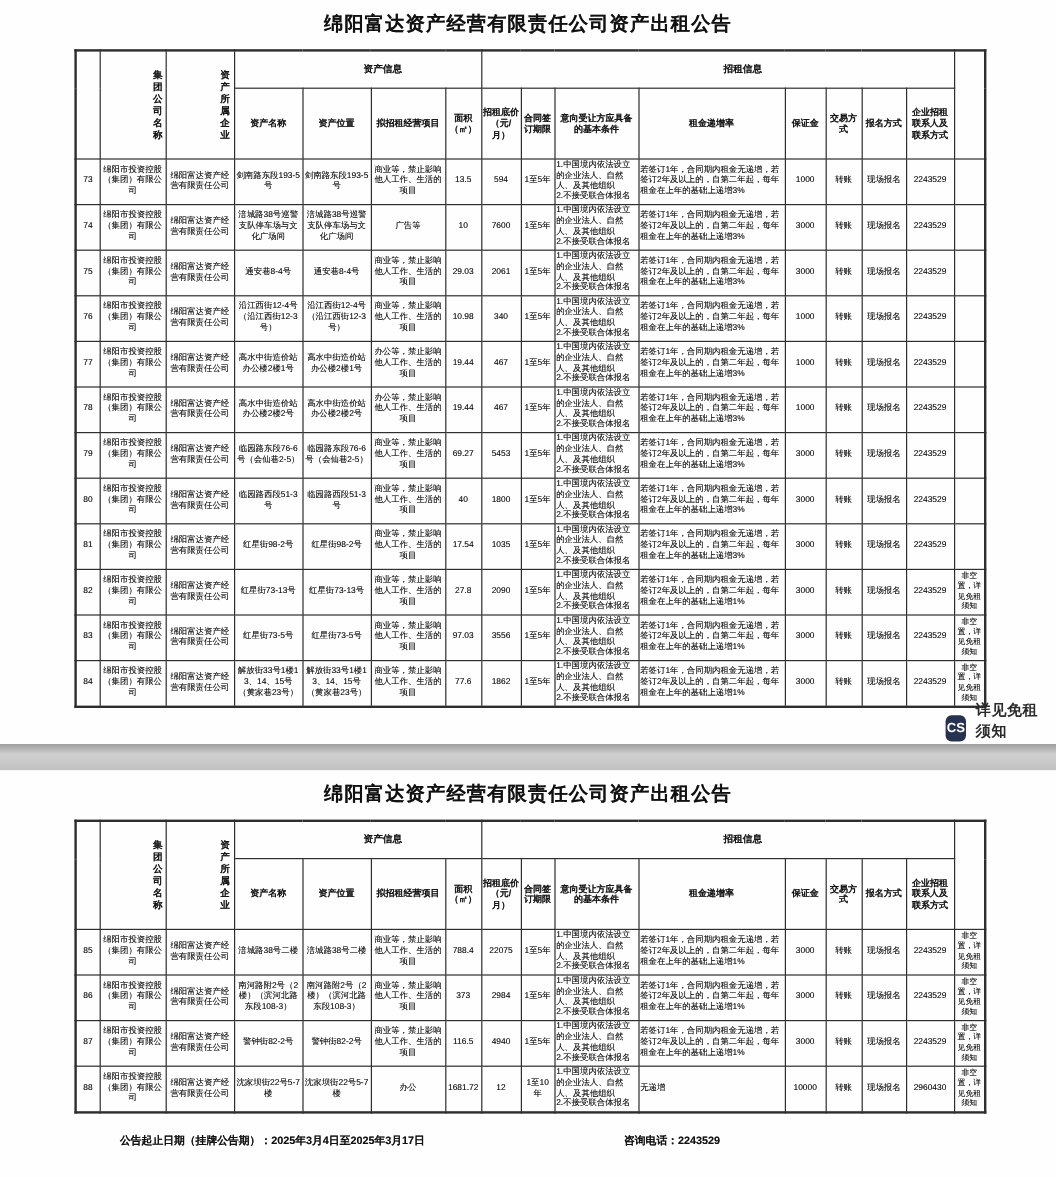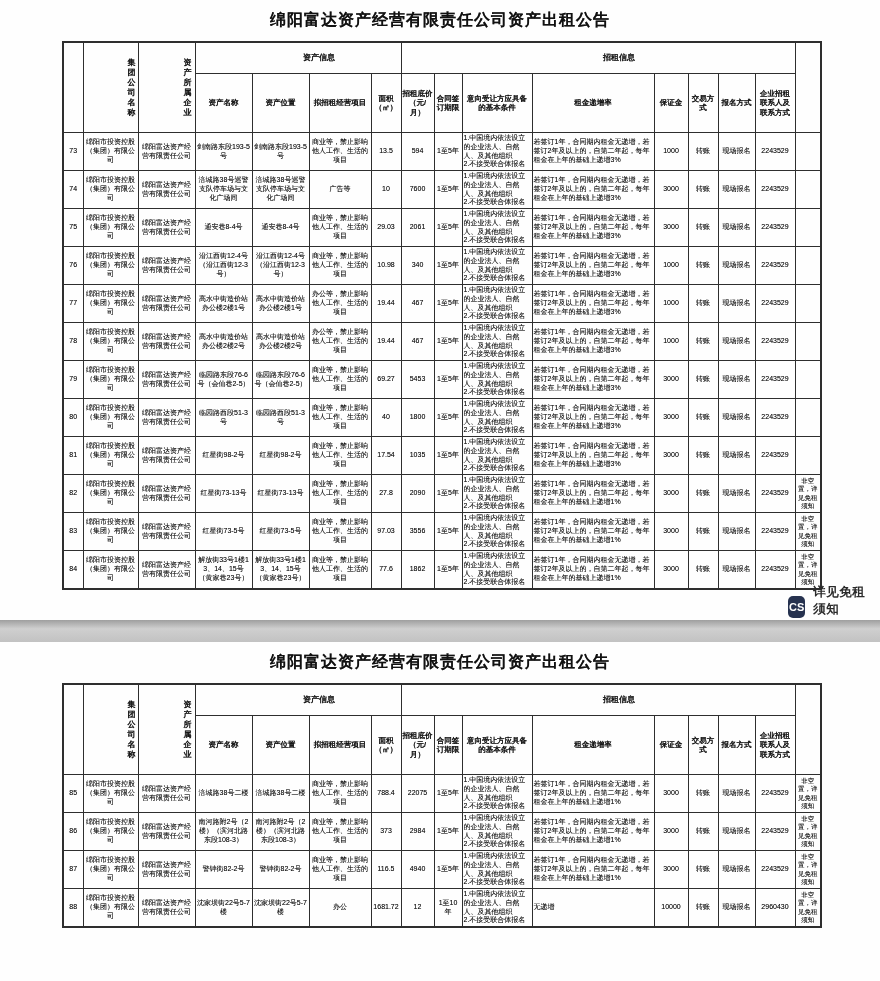--- a/index.html
+++ b/index.html
@@ -453,13 +453,17 @@
 2.不接受联合体报名</td>
           <td class="c10">无递增</td>
           <td class="c11">10000</td>
           <td class="c12">转账</td>
           <td class="c13">现场报名</td>
           <td class="c14">2960430</td>
           <td class="c15">非空置，详见免租须知</td>
         </tr>
       </tbody>
   </table>
+  <div class="footer">
+    <span class="f1">公告起止日期（挂牌公告期）：2025年3月4日至2025年3月17日</span>
+    <span class="f2">咨询电话：2243529</span>
+  </div>
 </div>
 
 </body></html>

